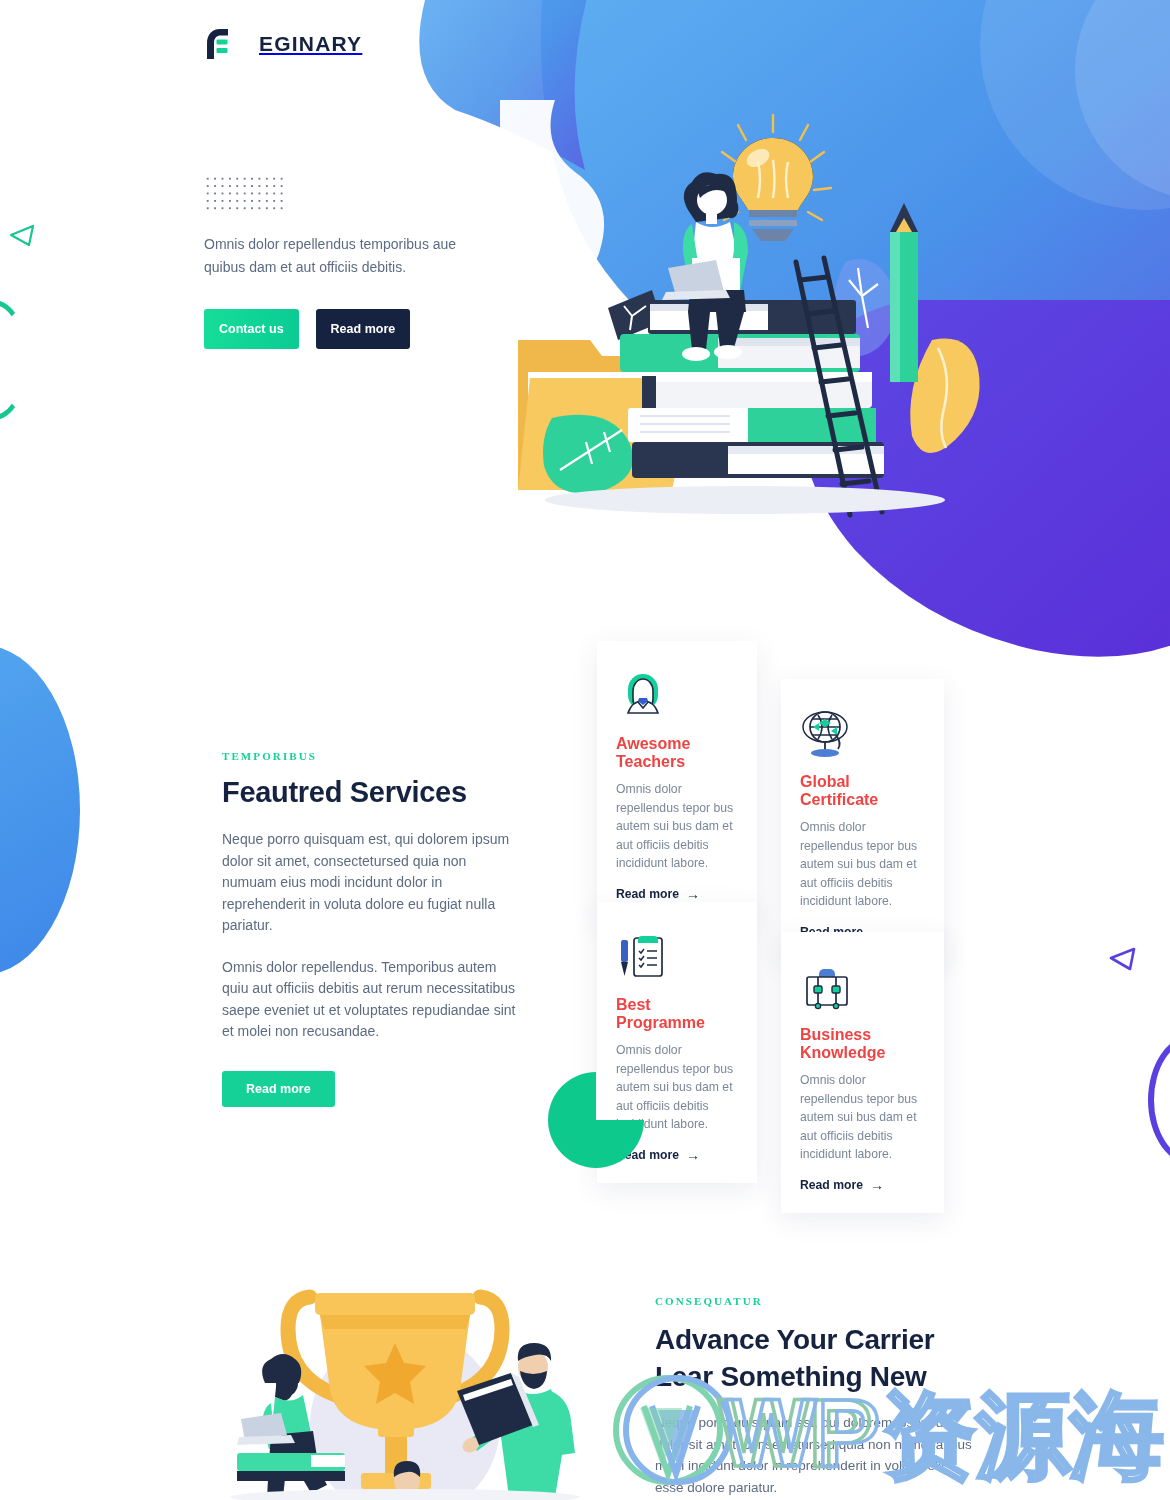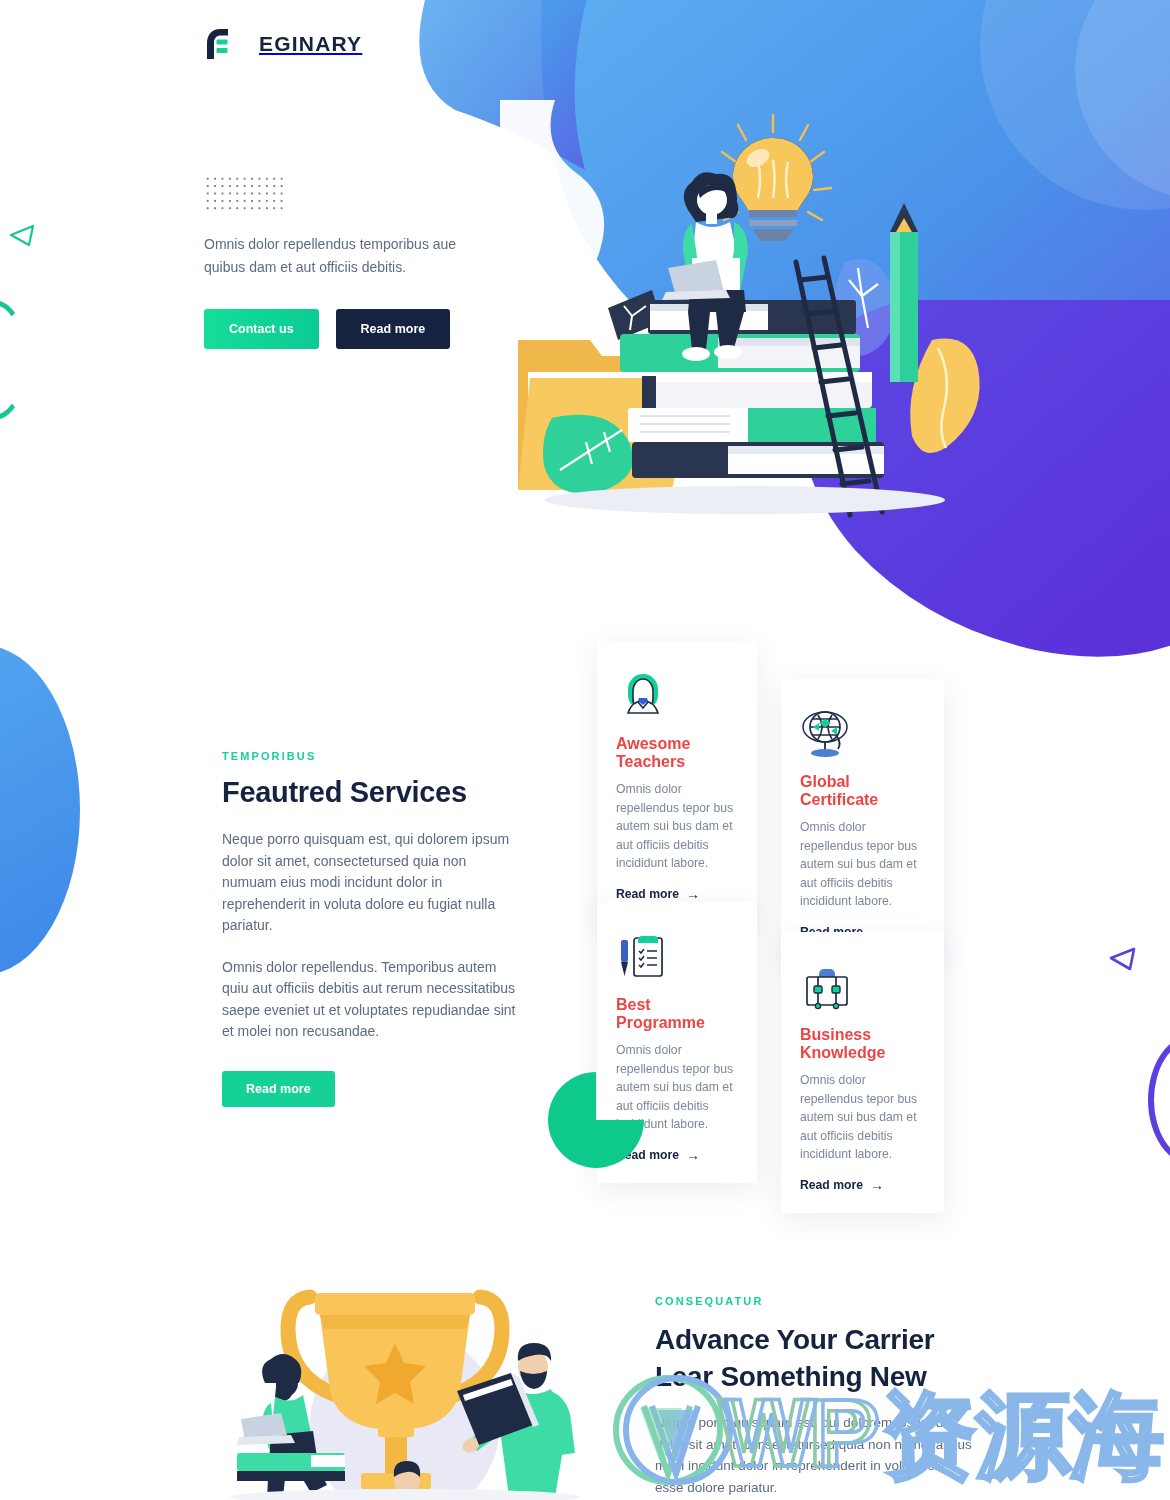--- a/index.html
+++ b/index.html
@@ -49,29 +49,29 @@
   .btn-contact { margin-left:22px; background:#0fd08a; color:#fff; font-size:13px;
      padding:11px 29px; border-radius:3px; text-decoration:none; }
 
   
   .hero-copy { position:absolute; left:204px; top:228px; width:300px; z-index:12; }
   .hero-title { font-size:41px; line-height:46px; font-weight:700; color:#152340;
      letter-spacing:-.4px; }
   .hero-sub { margin-top:5px; font-size:14px; line-height:23px; color:#5d6b82; width:275px; }
   .hero-btns { margin-top:30px; display:flex; gap:17px; }
   .btn { display:inline-block; font-size:12.5px; font-weight:600; text-decoration:none;
-     padding:13px 25px; border-radius:3px; color:#fff; }
+     padding:13px 15px; border-radius:3px; color:#fff; }
   .btn-green { background:linear-gradient(90deg,#16dd99 0%,#0bcb94 100%); }
   .btn-navy { background:#152340; }
   .hero-art { position:absolute; left:500px; top:100px; width:490px; height:420px; z-index:11; }
 
   
   .services { position:absolute; left:0; top:640px; width:1170px; height:560px; z-index:5; }
   .svc-copy { position:absolute; left:222px; top:110px; width:296px; }
-  .eyebrow { font-size:11px; font-weight:700; letter-spacing:2.1px; color:#16d197; }
+  .eyebrow { font-size:11px; font-weight:700; letter-spacing:2.1px; color:#16d197;font-family:Liberation Serif, serif; }
   .sec-title { margin-top:14px; font-size:29px; font-weight:700; color:#152340; letter-spacing:-.3px; }
   .svc-copy p { margin-top:20px; font-size:14px; line-height:21.5px; color:#5d6b82; }
   .btn-sm { display:inline-block; margin-top:28px; background:#16d197; color:#fff;
      font-size:12.5px; font-weight:600; padding:11px 24px; border-radius:3px; text-decoration:none; }
 
   .card { position:absolute; background:#fff; padding:22px 19px 20px;
      box-shadow:0 7px 26px rgba(30,50,90,.085); }
   .card .icn { height:58px; display:flex; align-items:flex-end; }
   .card h3 { margin-top:14px; font-size:16px; font-weight:700; color:#ef4444; }
   .card p { margin-top:9px; font-size:12.2px; line-height:18.5px; color:#7b8799; }

